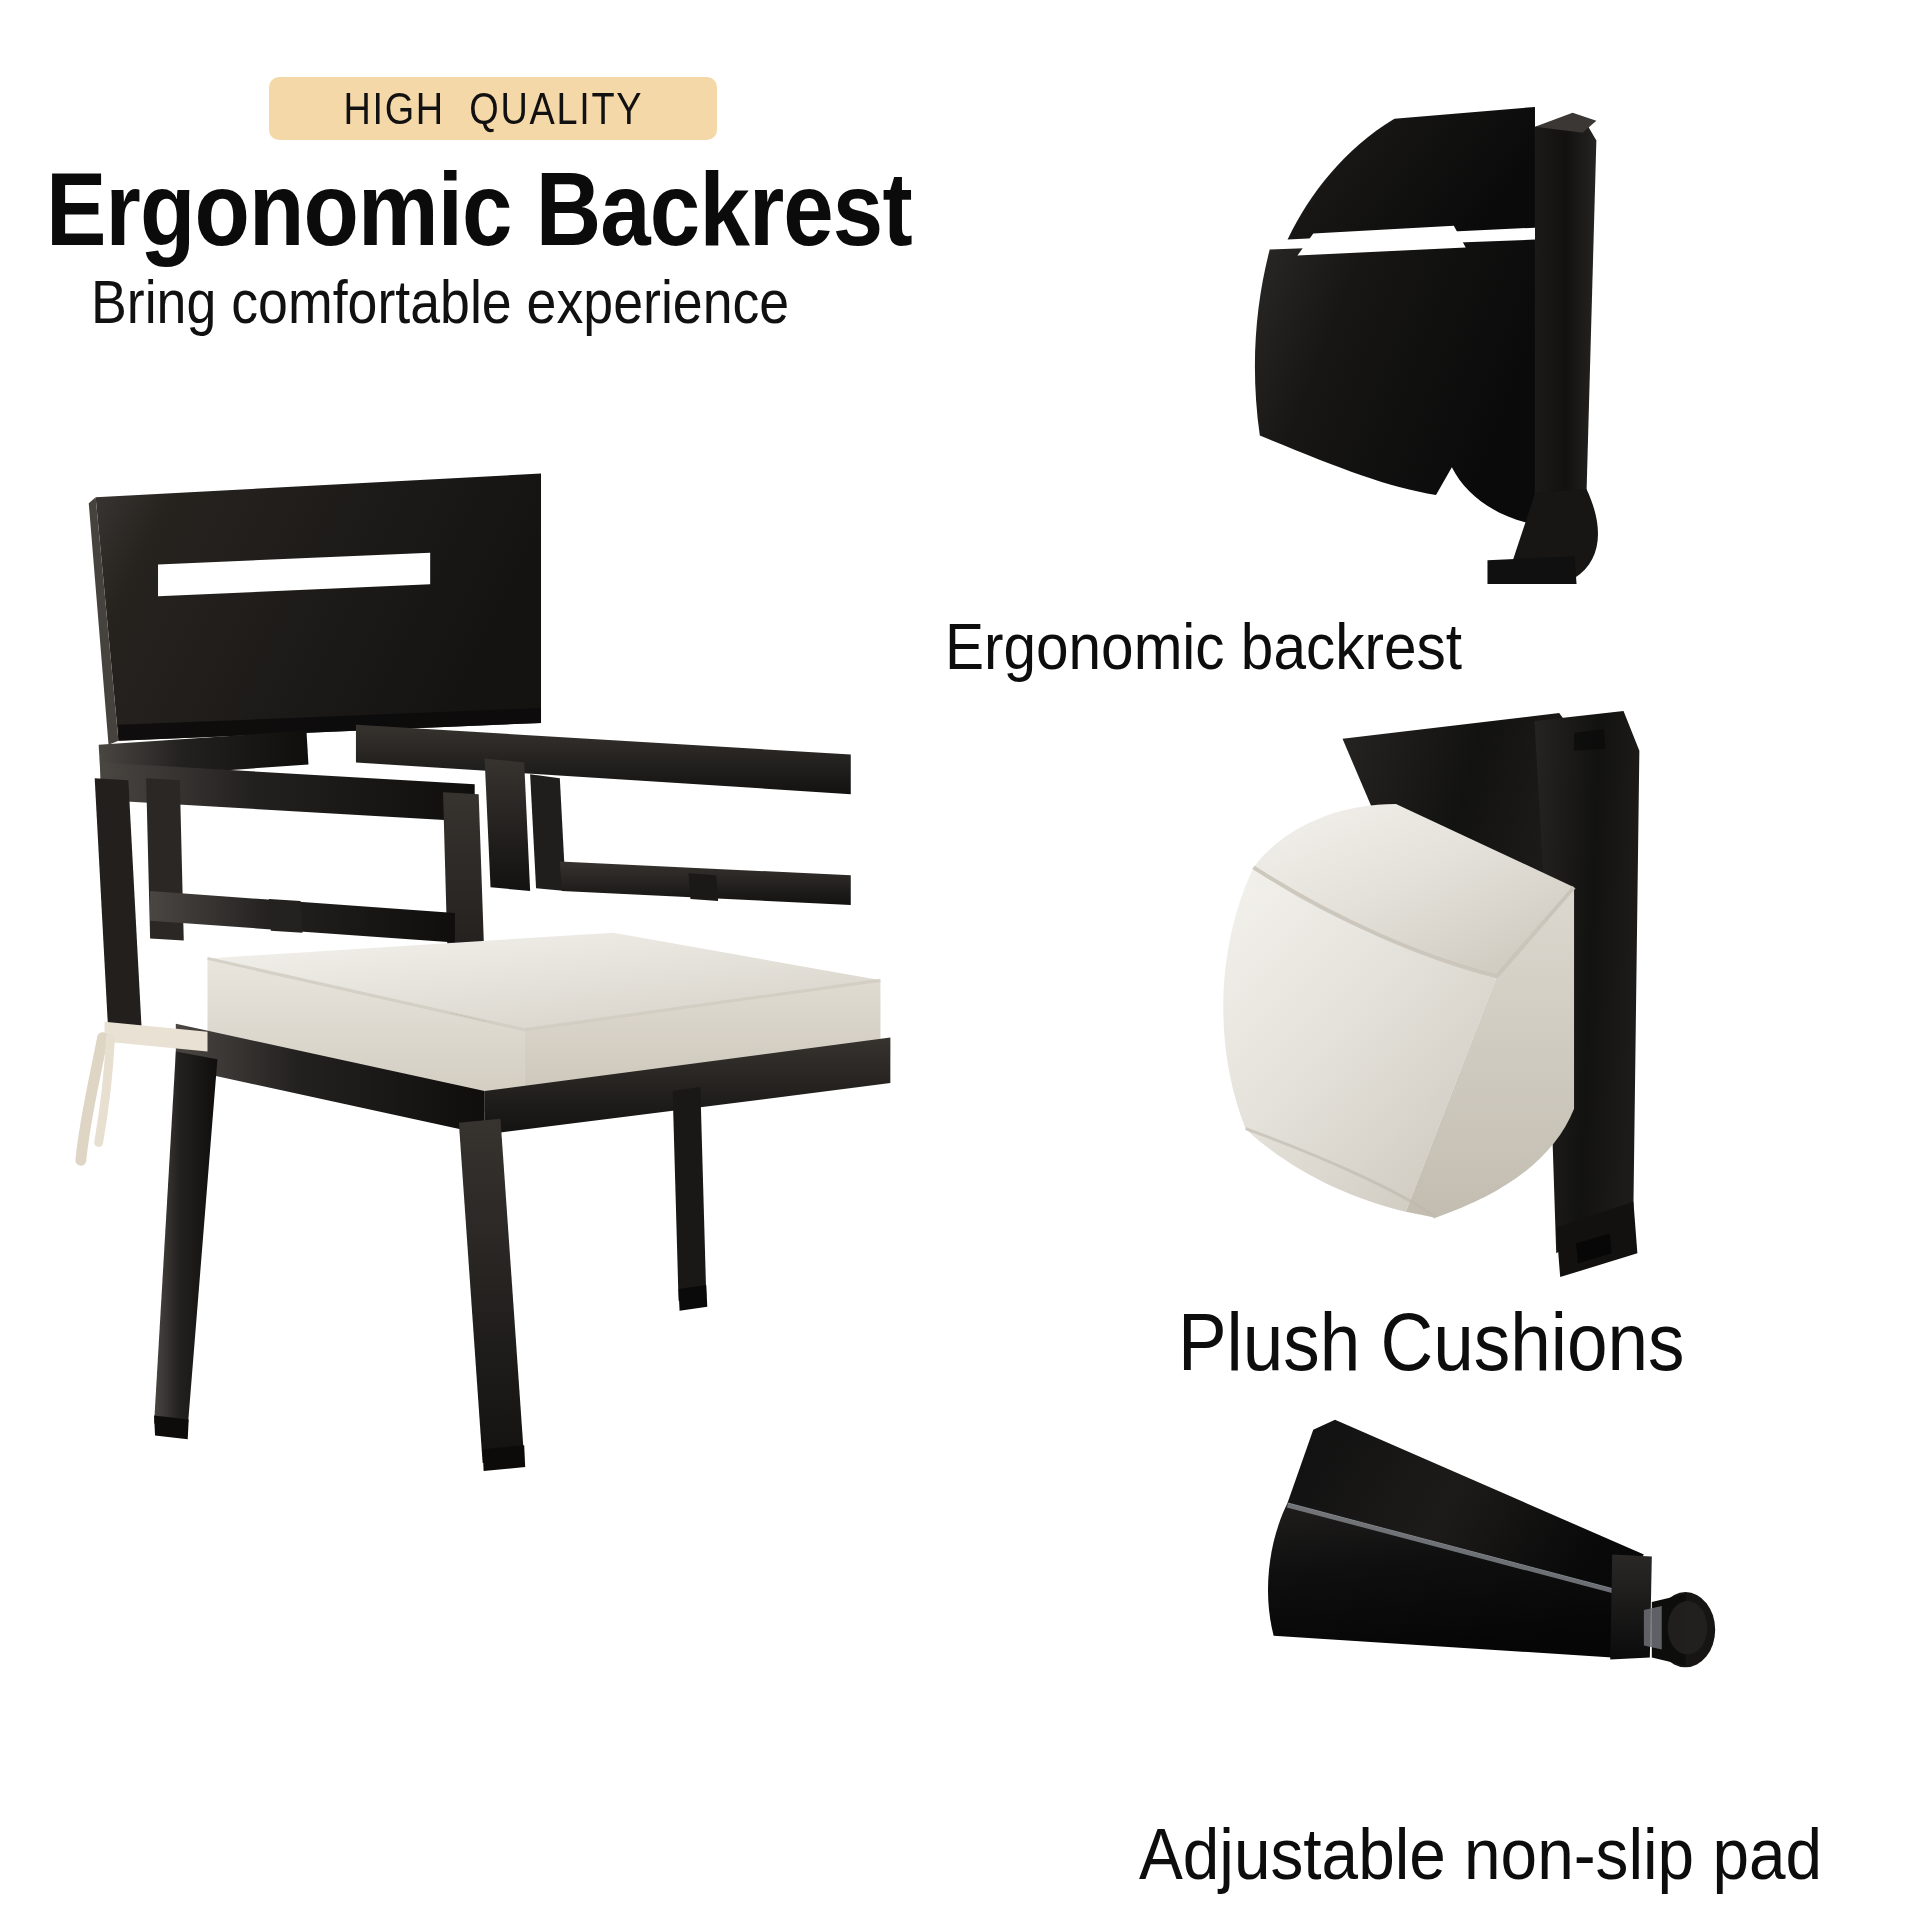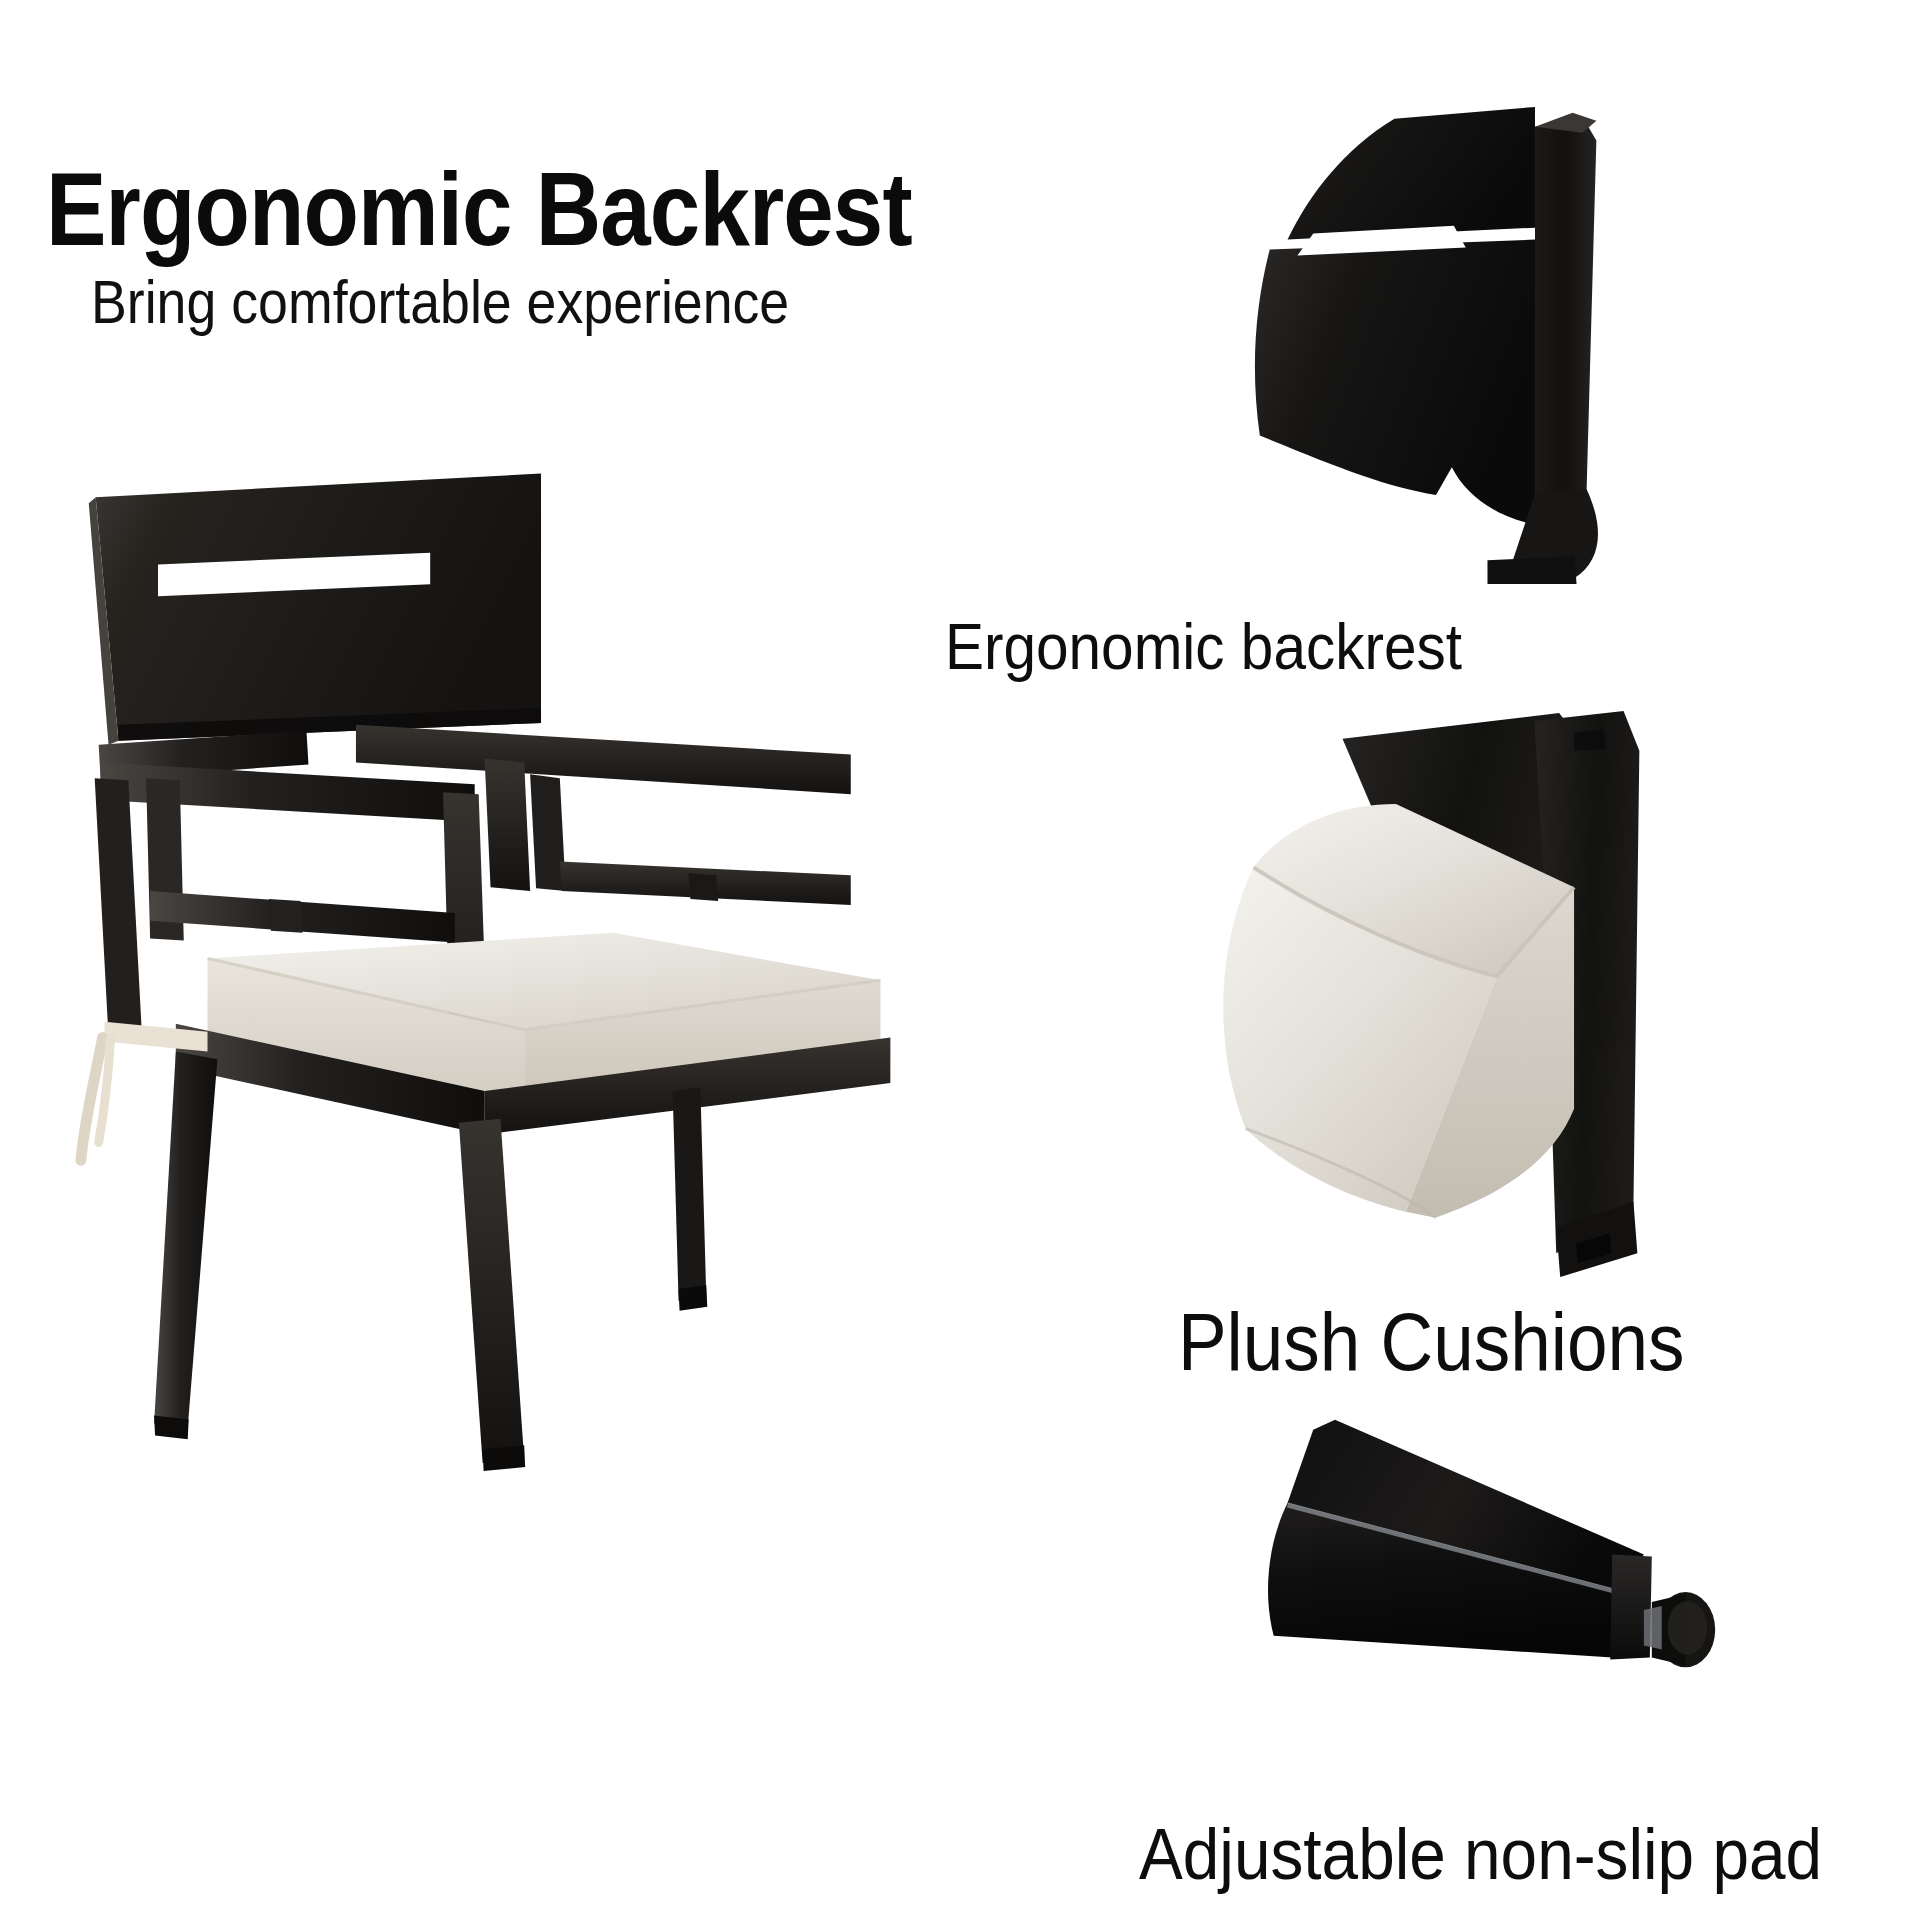--- a/index.html
+++ b/index.html
@@ -60,20 +60,23 @@
   .detail svg{width:100%;height:100%;display:block;}
   .d1{left:1139px;top:99px;width:693px;height:485px;}
   .d2{left:1109px;top:693px;width:752px;height:614px;}
   .d3{left:1218px;top:1406px;width:535px;height:396px;}
 </style>
 </head>
 <body>
 
 <div class="page">
 
+  <div class="badge">
+    <span>HIGH  QUALITY</span>
+  </div>
 
   <div class="title">Ergonomic Backrest</div>
   <div class="subtitle">Bring comfortable experience</div>
 
   <div class="chair">
     <svg viewBox="0 0 880 1060" xmlns="http://www.w3.org/2000/svg">
       <defs>
         <linearGradient id="blkA" x1="0" y1="0" x2="1" y2="0.3">
           <stop offset="0" stop-color="#3a3734"></stop>
           <stop offset="0.18" stop-color="#26231f"></stop>

